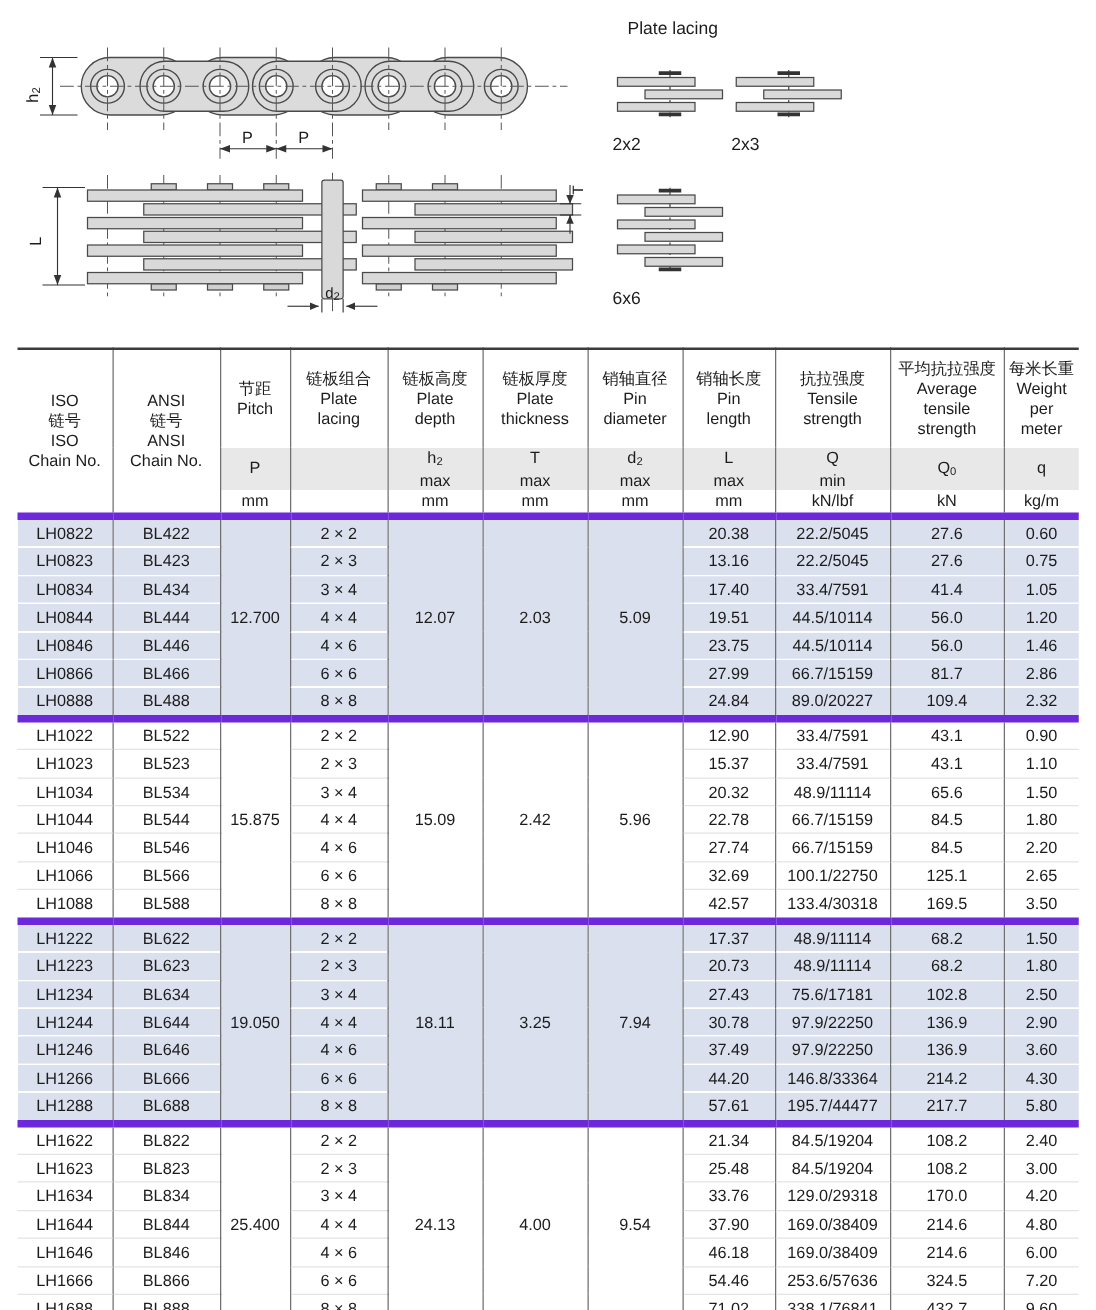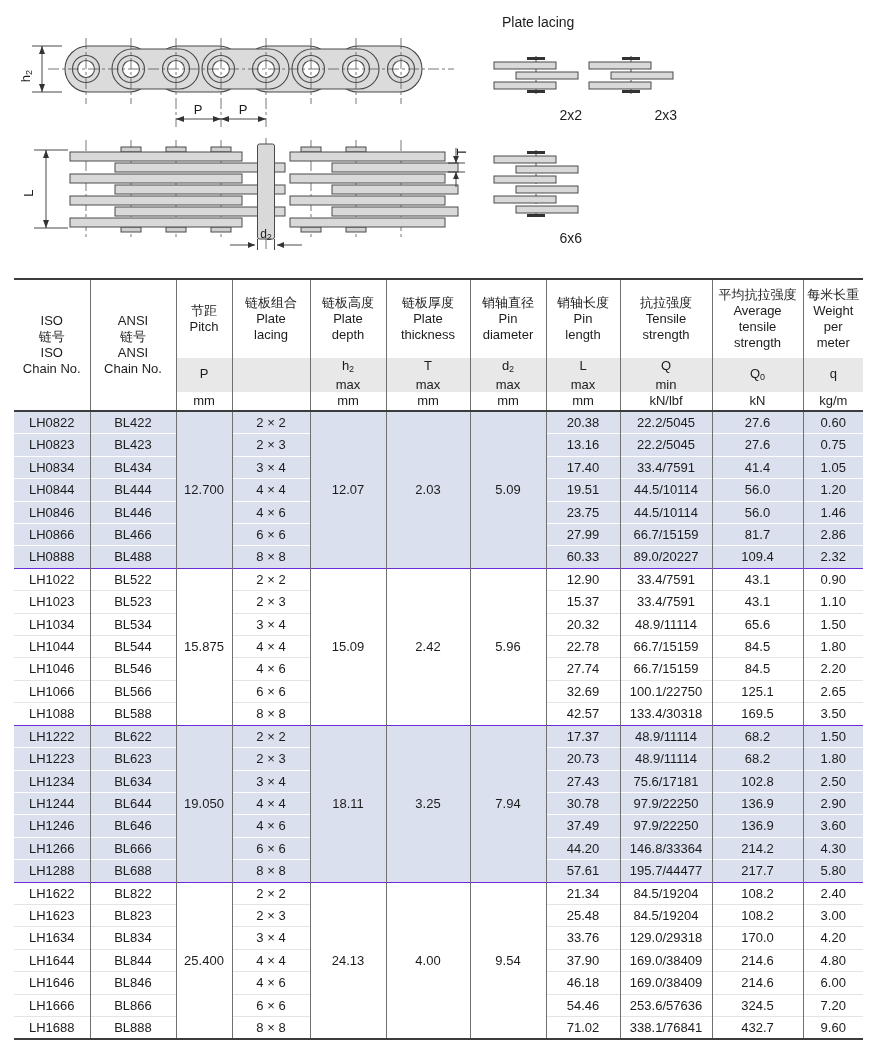--- a/index.html
+++ b/index.html
@@ -11,21 +11,21 @@
   .drawing{position:absolute;}
   #chain-top{left:18px;top:26px;}
   #chain-stack{left:18px;top:138px;}
 
   
   .lacing-panel{position:absolute;left:488px;top:10px;width:382px;}
   .lacing-title{font-size:14px;margin:4px 0 0 14px;}
   .lacing-row{display:flex;align-items:flex-end;margin-left:2px;}
   .lacing-row1{margin-top:20px;}
   .lacing-row2{margin-top:22px;}
-  .lace-item{width:92px;margin-right:3px;display:flex;flex-direction:column;align-items:flex-end;}
+  .lace-item{width:92px;margin-right:3px;display:flex;flex-direction:column;align-items:flex-start;}
   .lace-box{display:flex;align-items:center;justify-content:center;}
   .lace-label{font-size:14px;margin-top:7px;}
 
   
   .table-wrap{position:absolute;left:14px;top:278px;width:849px;}
   table.spec{border-collapse:collapse;width:849px;table-layout:fixed;
              border-top:2px solid var(--rule,#3c3c3c);border-bottom:2px solid var(--rule,#3c3c3c);
              font-size:13px;}
   table.spec th,table.spec td{font-weight:normal;text-align:center;vertical-align:middle;
              padding:0 2px;overflow:hidden;}
@@ -33,21 +33,21 @@
   .vln{border-left:1px solid var(--grid,#707070);}
   th.hmain{height:78px;line-height:16px;}
   .pre{white-space:pre-line;}
   tr.symrow td{height:34px;line-height:15px;}
   tr.symrow td.gray{background:var(--subgray,#e8e8e8);}
   tr.unitrow td{height:18px;line-height:16px;}
   .sub{font-size:9px;vertical-align:-2px;}
   tbody td{height:21.4px;line-height:21.4px;}
   tr.r-lav > td{background:var(--bandblue,#dbe0ef);border-top:1px solid #fff;}
   tr.r-white > td{background:#fff;border-top:1px solid #e4e4e4;}
-  tr.g-first > td{border-top:1px solid #6d28d9;}
+  tr.g-first > td{border-top:6px solid #6d28d9;}
 </style>
 </head>
 <body>
 
 <div class="page">
 
   <svg id="chain-top" class="drawing" width="450" height="106" viewBox="0 0 450 106">
     <g stroke="#4a4a4a" stroke-width="1.1" fill="#dbdbdb">
       <rect x="47" y="20" width="87" height="46" rx="23"></rect>
       <rect x="137" y="20" width="87" height="46" rx="23"></rect>
@@ -372,21 +372,21 @@
             <td class="vln">6 × 6</td>
             <td class="vln">27.99</td>
             <td class="vln">66.7/15159</td>
             <td class="vln">81.7</td>
             <td class="vln">2.86</td>
           </tr>
           <tr class="r-lav">
             <td>LH0888</td>
             <td class="vln">BL488</td>
             <td class="vln">8 × 8</td>
-            <td class="vln">60.33</td>
+            <td class="vln">24.84</td>
             <td class="vln">89.0/20227</td>
             <td class="vln">109.4</td>
             <td class="vln">2.32</td>
           </tr>
           <tr class="r-white g-first">
             <td>LH1022</td>
             <td class="vln">BL522</td>
             <td rowspan="7" class="vln">15.875</td>
             <td class="vln">2 × 2</td>
             <td rowspan="7" class="vln">15.09</td>

